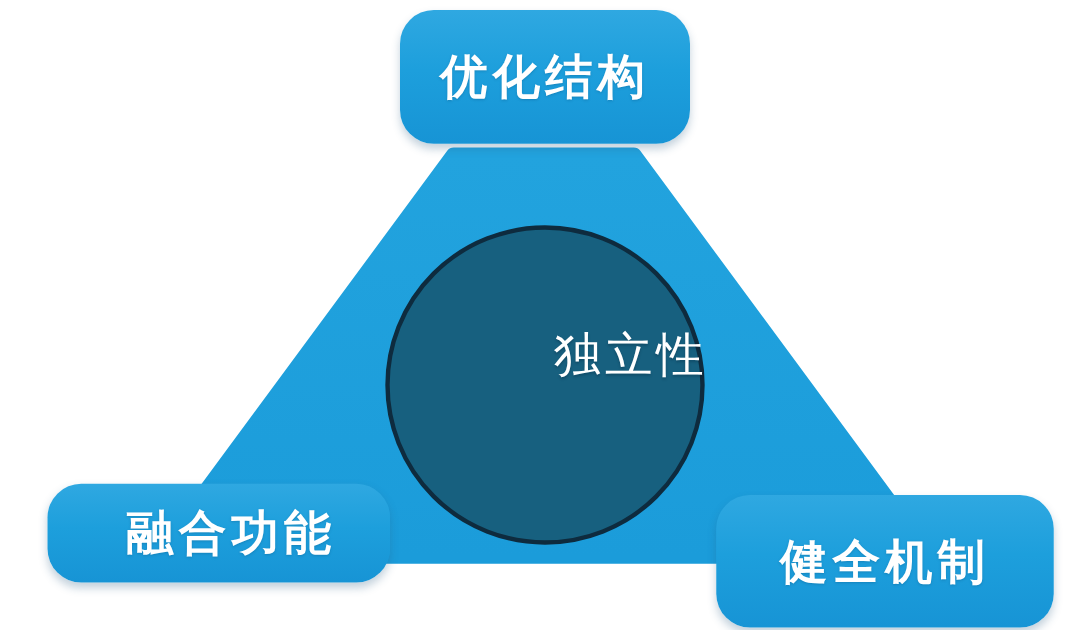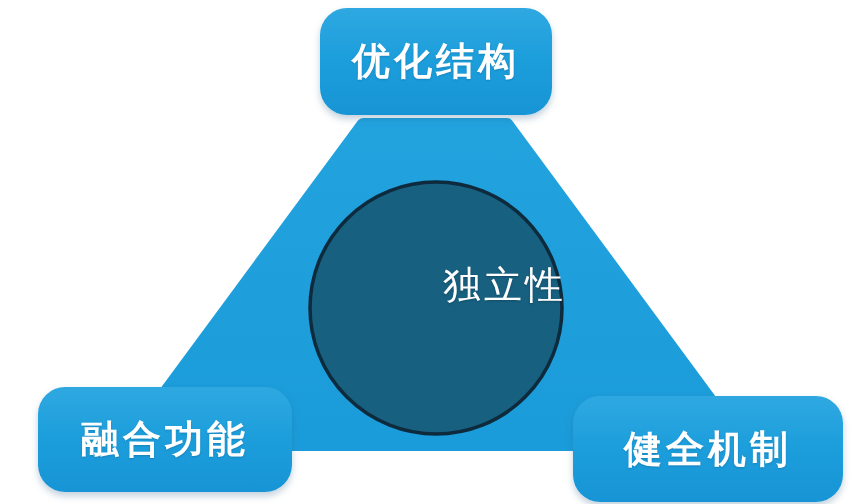--- a/index.html
+++ b/index.html
@@ -30,21 +30,21 @@
     border-radius: 27px;
     background: linear-gradient(180deg, #2fa8e1 0%, #1d9fdc 45%, #1794d5 100%);
     box-shadow: 0 4px 7px rgba(40, 90, 130, 0.28);
     color: #ffffff;
     font-size: 38px;
     font-weight: 700;
     letter-spacing: 4px;
     text-shadow: 0 1px 2px rgba(0,60,100,0.25);
   }
   .node-top   { left: 320px; top: 8px;   width: 232px; height: 107px; }
-  .node-left  { left: 38px;  top: 387px; width: 254px; height: 105px; }
+  .node-left  { left: 38px;  top: 387px; width: 254px; height: 79px; padding-left: 20px; }
   .node-right { left: 573px; top: 396px; width: 270px; height: 106px; }
   .center-label {
     position: absolute;
     left: 306px;
     top: 262px;
     width: 260px;
     text-align: right;
     color: #ffffff;
     font-size: 38px;
     font-weight: 500;

